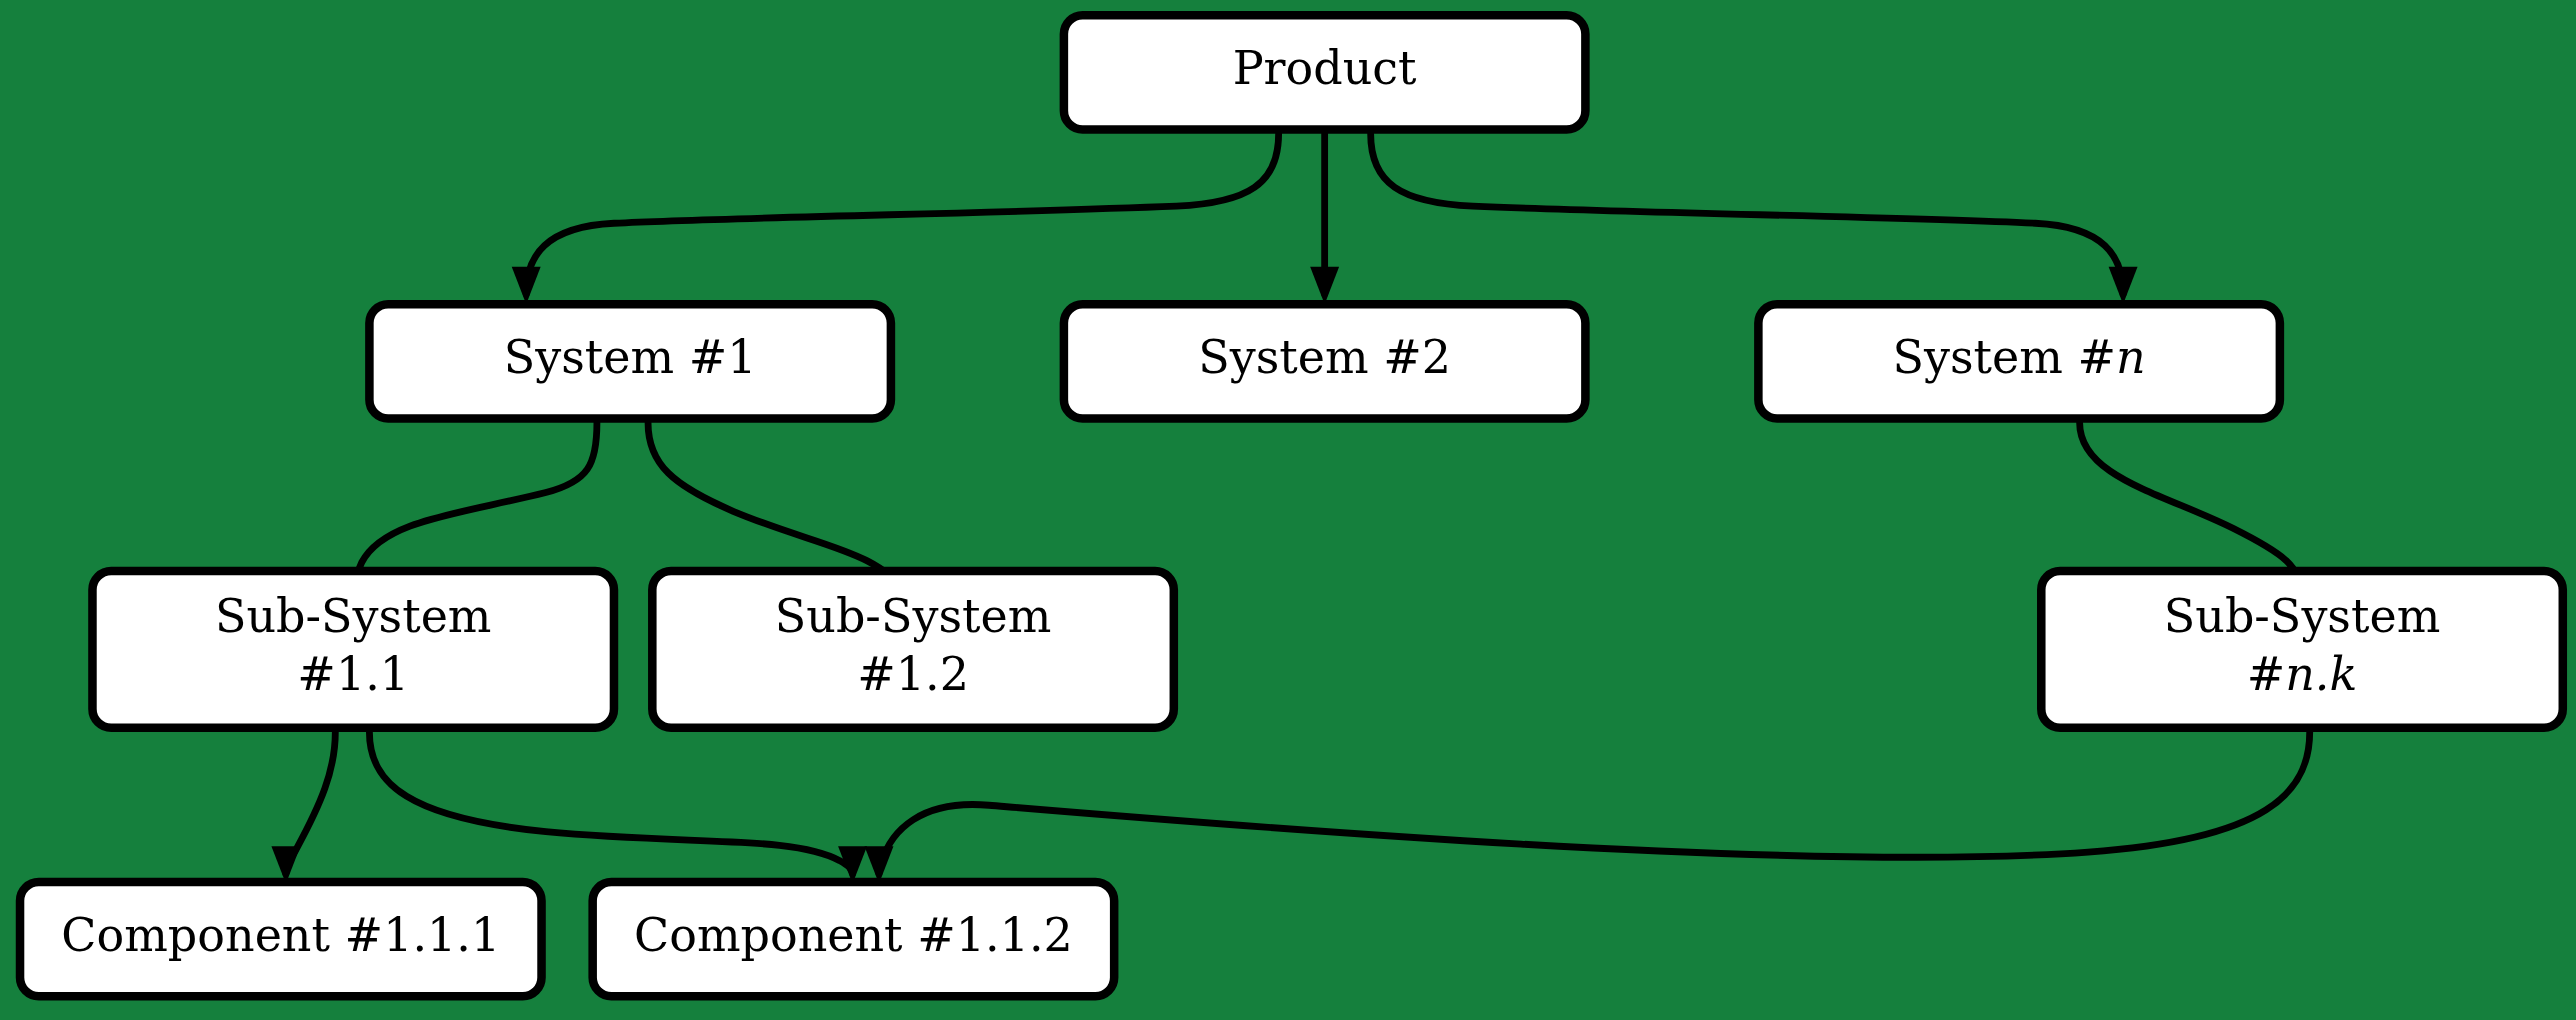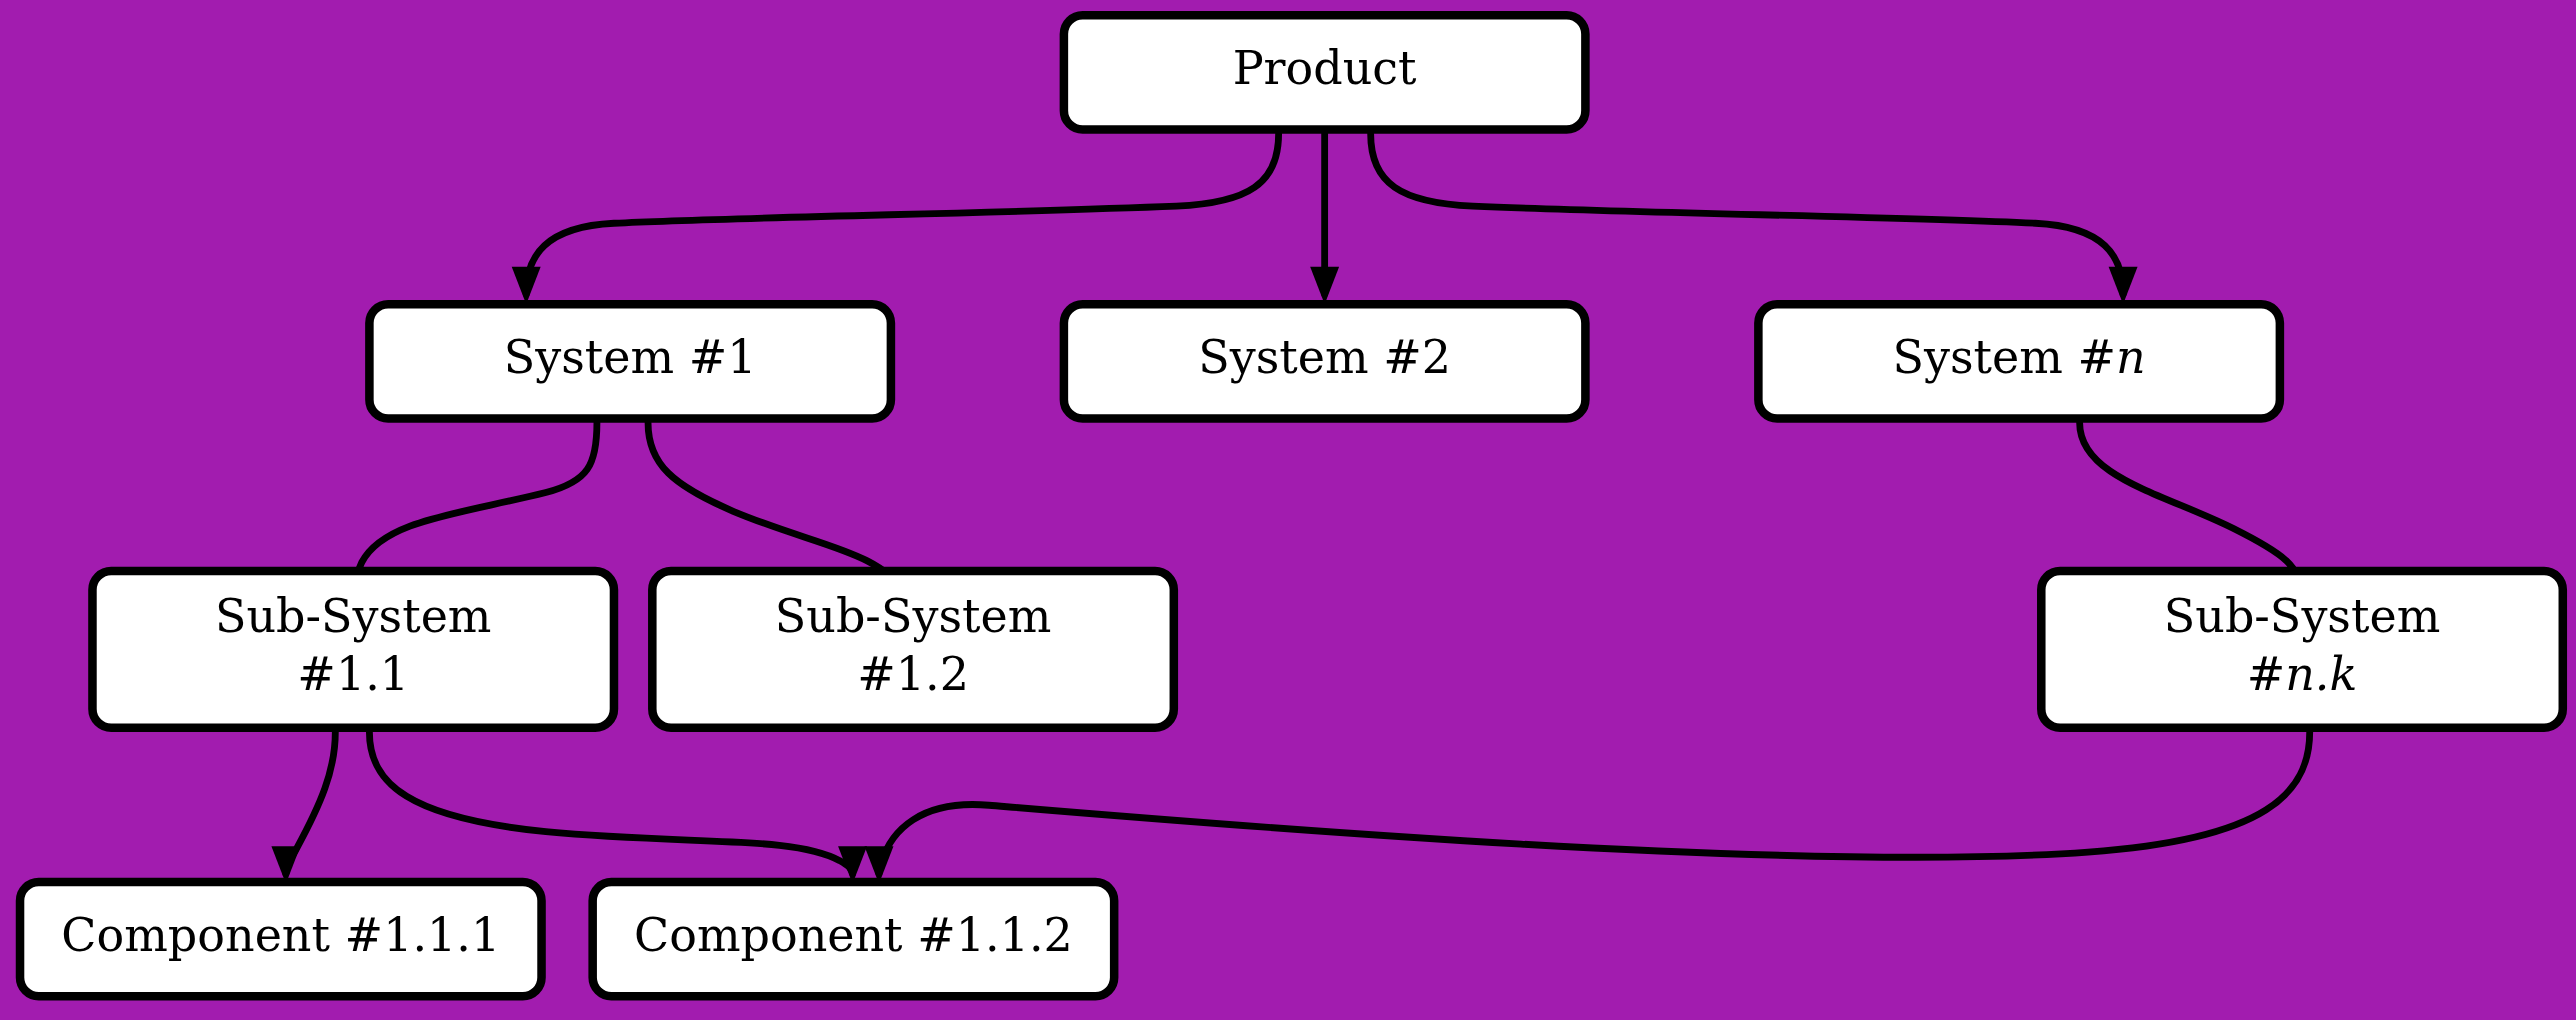--- a/index.html
+++ b/index.html
@@ -7,21 +7,21 @@
     padding: 0;
     background: #ffffff;
   }
   body {
     font-family: "DejaVu Serif", "Liberation Serif", serif;
   }
   #diagram-root {
     position: relative;
     width: 2576px;
     height: 1020px;
-    background: #a21caf;
+    background: #15803d;
     overflow: hidden;
   }
   svg#tree-svg {
     display: block;
     width: 2576px;
     height: 1020px;
   }
   .node-box {
     fill: #ffffff;
     stroke: #000000;

